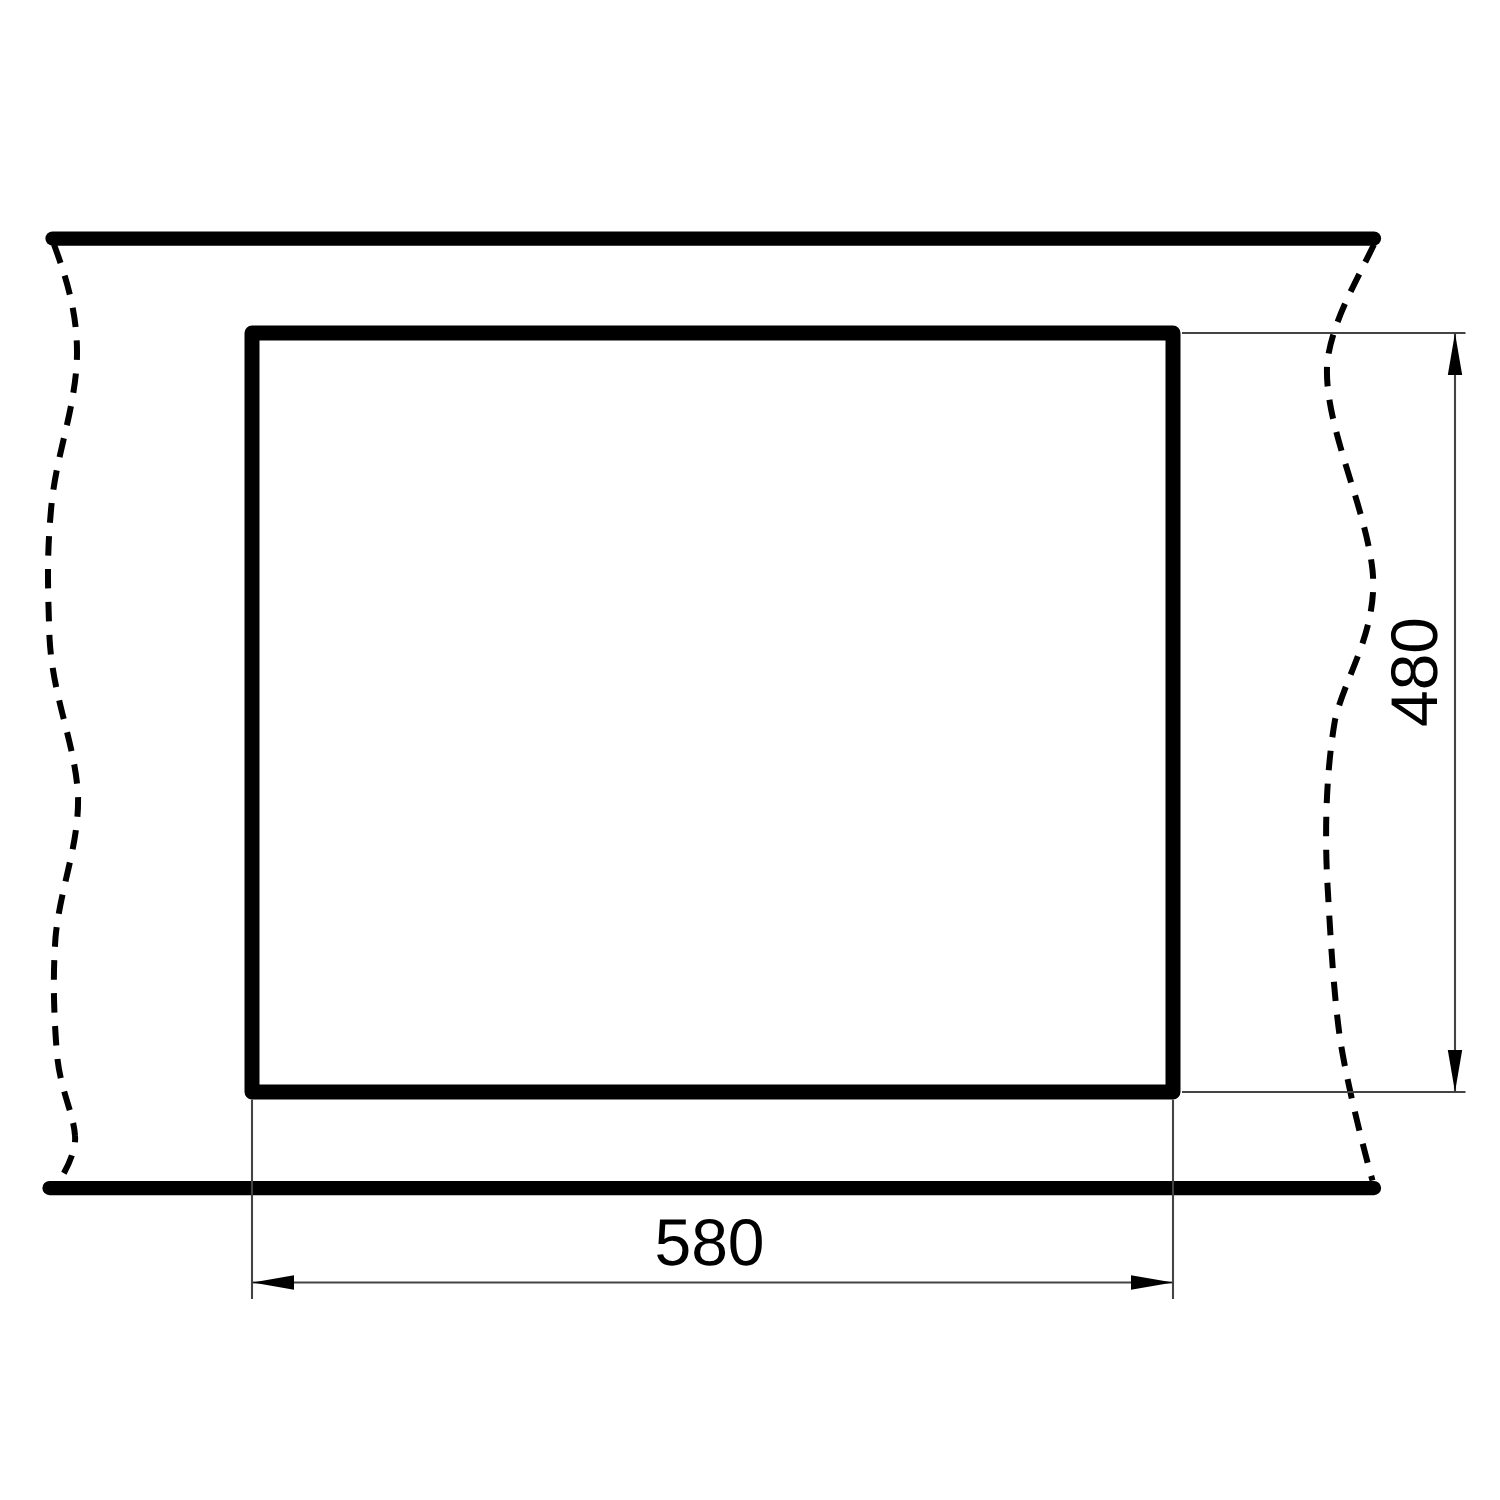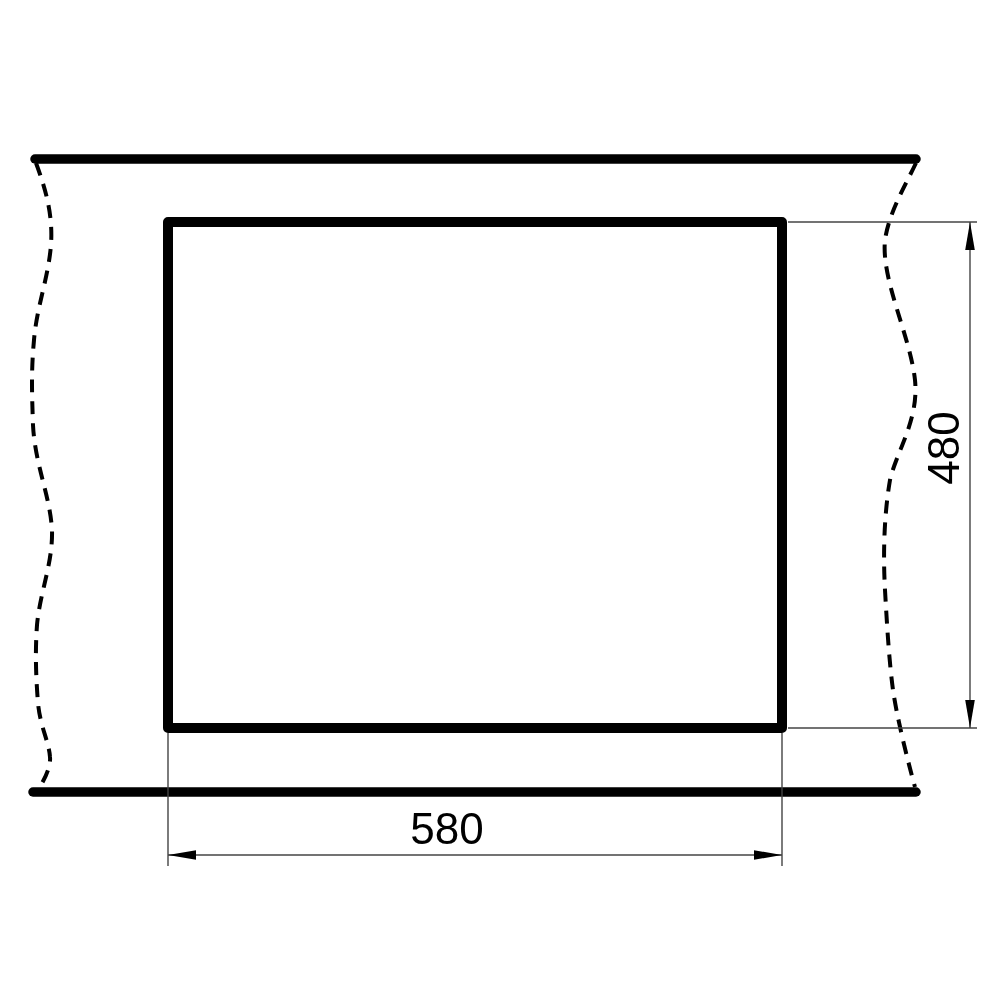--- a/index.html
+++ b/index.html
@@ -73,17 +73,17 @@
 
     <line x1="970" y1="222" x2="970" y2="728" stroke="#444444" stroke-width="1.4"></line>
     <polygon points="970,222 965.2,250 974.8,250" fill="#000000"></polygon>
     <polygon points="970,728 965.2,700 974.8,700" fill="#000000"></polygon>
 
     <line x1="168" y1="855" x2="782" y2="855" stroke="#444444" stroke-width="1.4"></line>
     <polygon points="168,855 196,850.2 196,859.8" fill="#000000"></polygon>
     <polygon points="782,855 754,850.2 754,859.8" fill="#000000"></polygon>
   </svg>
 
-  <div class="dim-label" style="left:447px; top:829px;">580</div>
+  <div class="dim-label" style="left:473px; top:829px;">580</div>
 
   <div class="dim-label vertical" style="left:944px; top:448px;">480</div>
 
 </div>
 
 </body></html>

